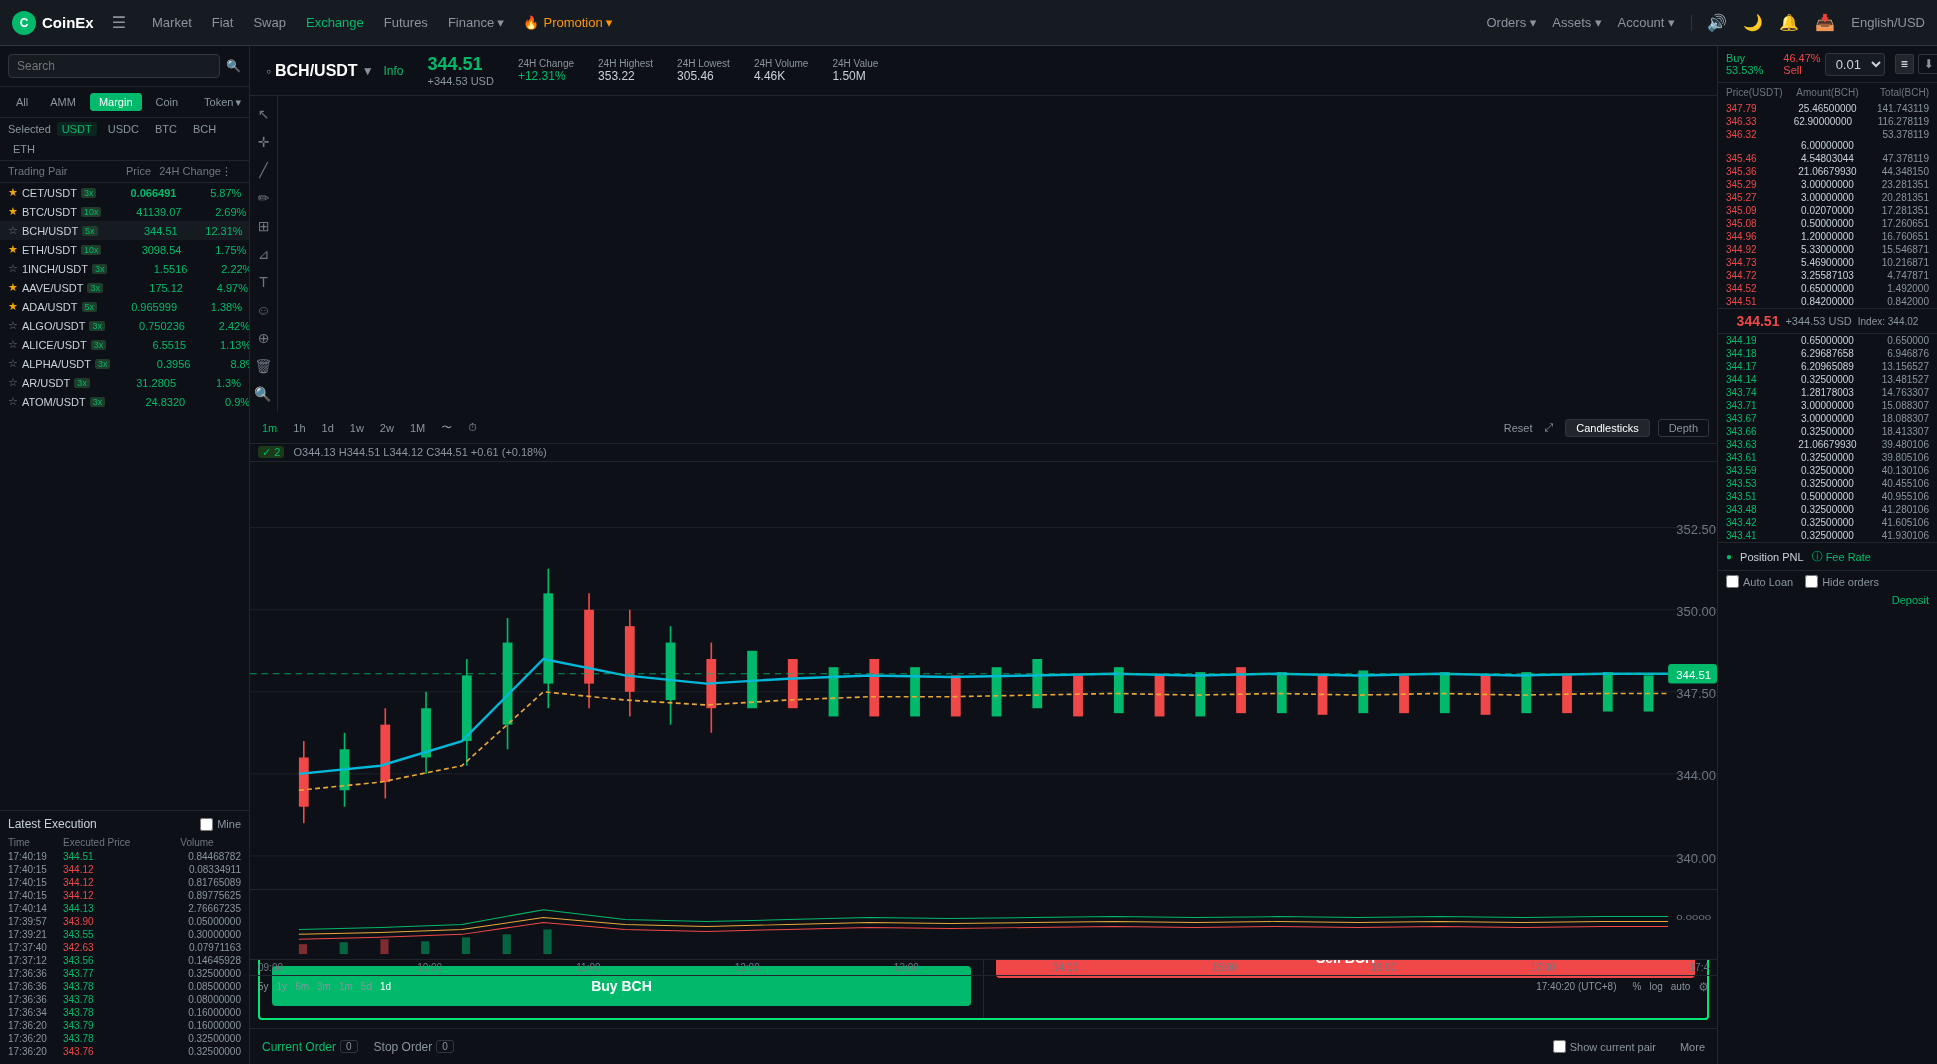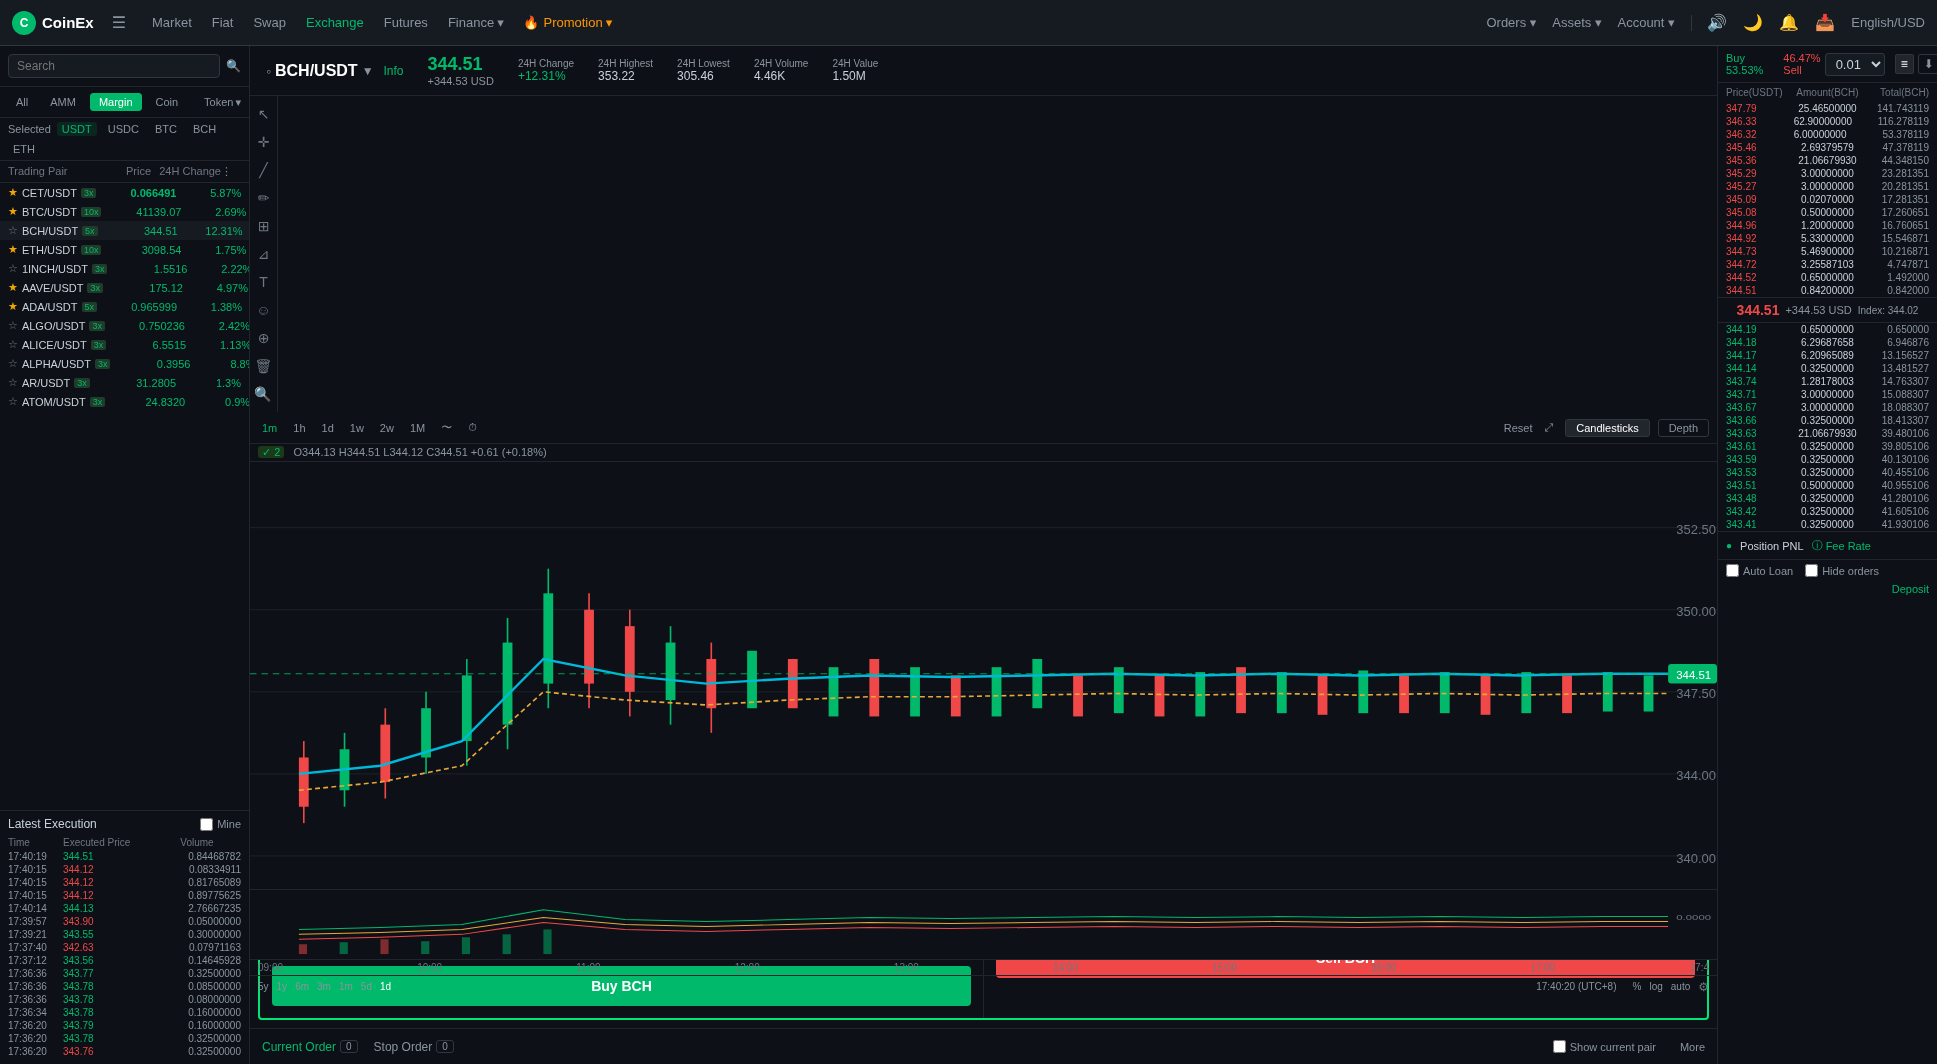--- a/index.html
+++ b/index.html
@@ -777,26 +777,26 @@
     <span style="text-align:center;color:#c9d1d9;">25.46500000</span>
     <span style="text-align:right;color:#8b949e;">141.743119</span>
   </div>
           <div class="ob-row ask">
     <span class="ob-price-ask">346.33</span>
     <span style="text-align:left;color:#c9d1d9;">62.90000000</span>
     <span style="text-align:right;color:#8b949e;">116.278119</span>
   </div>
           <div class="ob-row ask">
     <span class="ob-price-ask">346.32</span>
-    <span style="color:#c9d1d9;">6.00000000</span>
+    <span style="text-align:center;color:#c9d1d9;margin-top:11px;">6.00000000</span>
     <span style="text-align:right;color:#8b949e;">53.378119</span>
   </div>
           <div class="ob-row ask">
     <span class="ob-price-ask">345.46</span>
-    <span style="text-align:center;color:#c9d1d9;">2.69379579</span>
+    <span style="text-align:center;color:#c9d1d9;">4.54803044</span>
     <span style="text-align:right;color:#8b949e;">47.378119</span>
   </div>
           <div class="ob-row ask">
     <span class="ob-price-ask">345.36</span>
     <span style="text-align:center;color:#c9d1d9;">21.06679930</span>
     <span style="text-align:right;color:#8b949e;">44.348150</span>
   </div>
           <div class="ob-row ask">
     <span class="ob-price-ask">345.29</span>
     <span style="text-align:center;color:#c9d1d9;">3.00000000</span>

